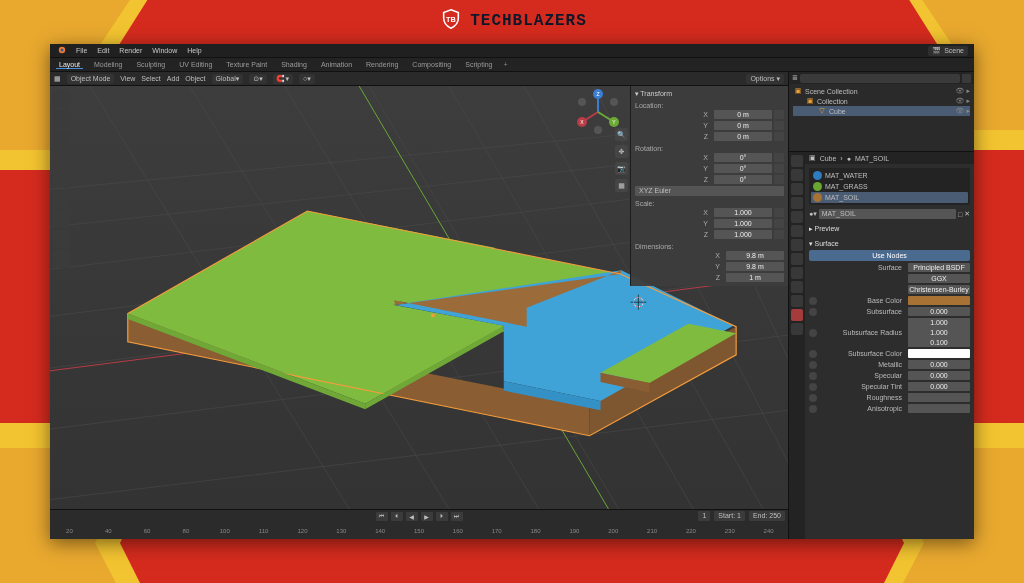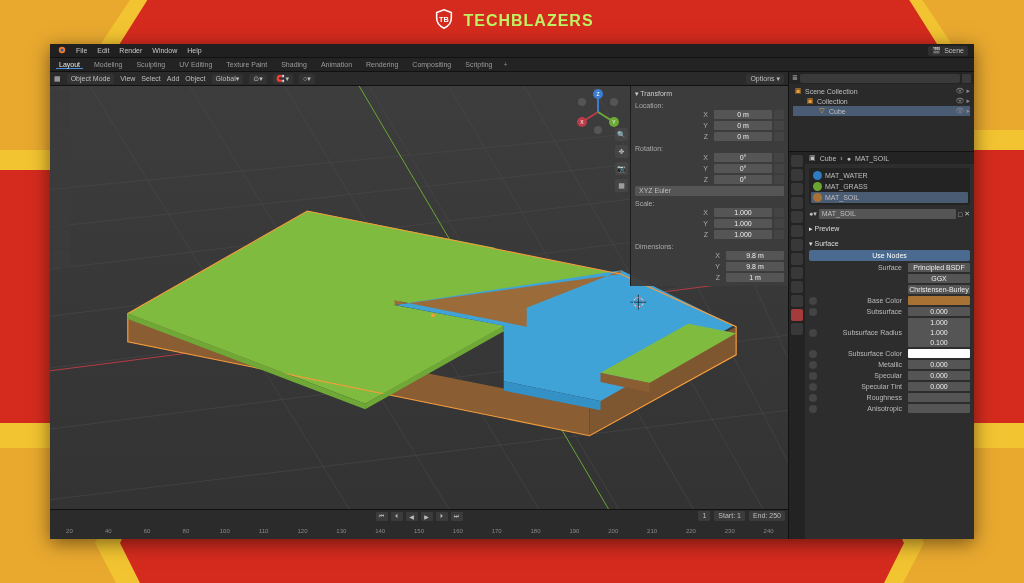--- a/index.html
+++ b/index.html
@@ -14,24 +14,24 @@
 .decor { position: absolute; }
 .decor svg { display: block; }
 
 .topbar {
   position: absolute;
   left: 3px; right: 0; top: 0;
   height: 42px;
   display: flex;
   align-items: center;
   justify-content: center;
-  color: #bef264;
+  color: #0f172a;
 }
 .brand { display: flex; align-items: center; gap: 8px; }
-.brand-name { font-weight: 900; letter-spacing: 1px; font-size: 16px; }
+.brand-name { font-weight: 900; letter-spacing: 1px; font-size: 16px; font-family: Liberation Mono, monospace; }
 
 .app {
   position: absolute;
   left: 50px; top: 44px;
   width: 924px; height: 495px;
   background: #232323;
   box-shadow: 0 4px 18px rgba(0,0,0,.5);
   font-size: 7px;
   color: #bfbfbf;
   overflow: hidden;

